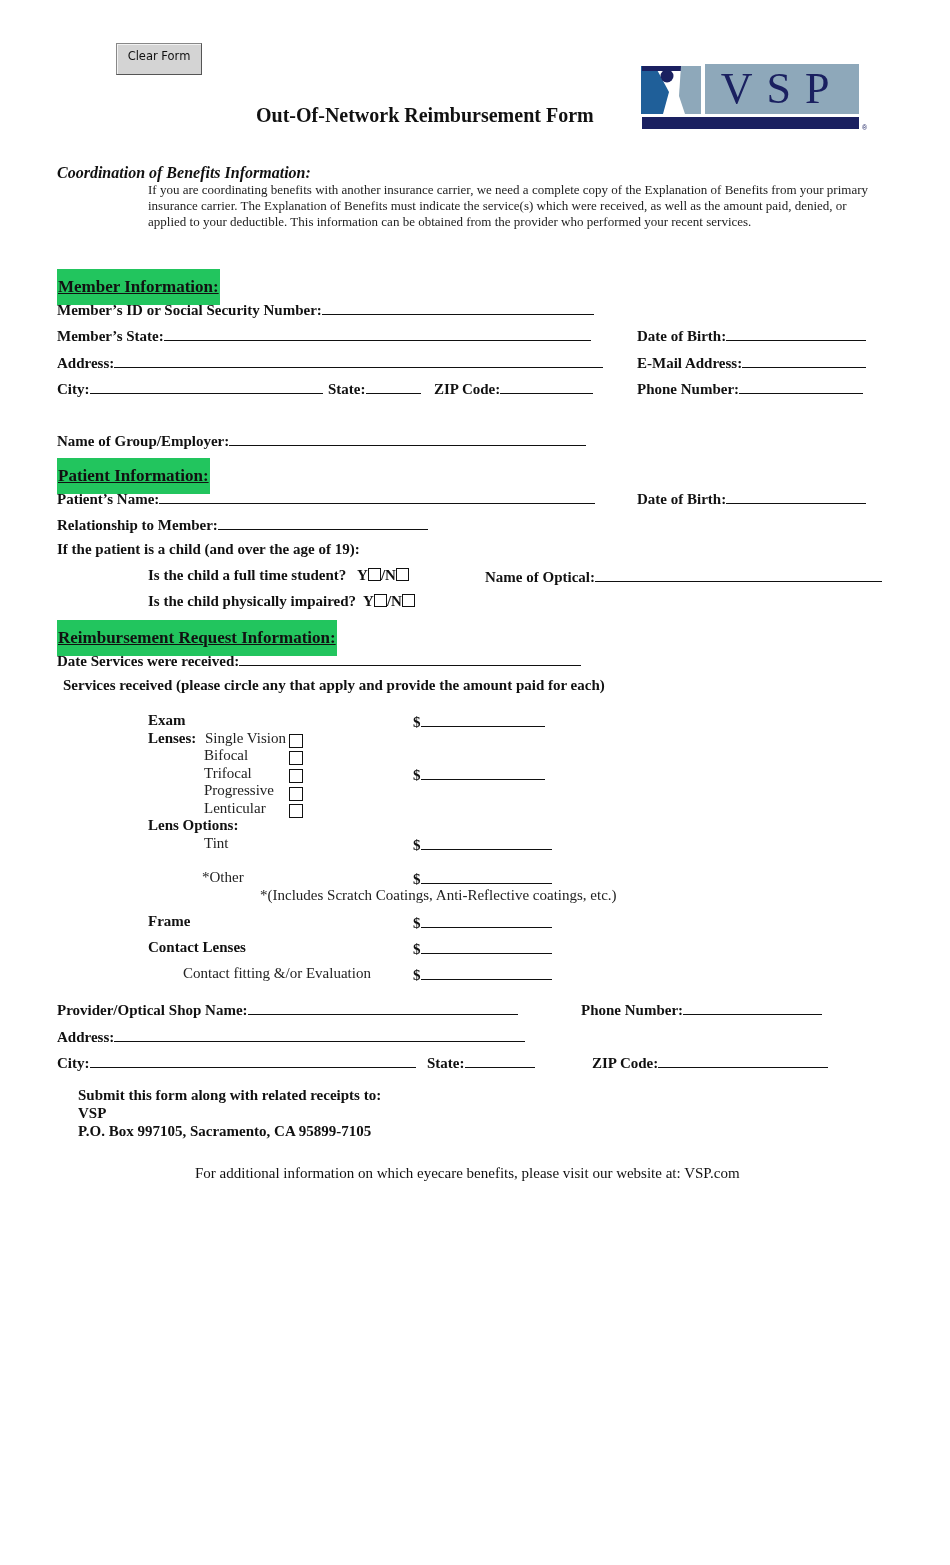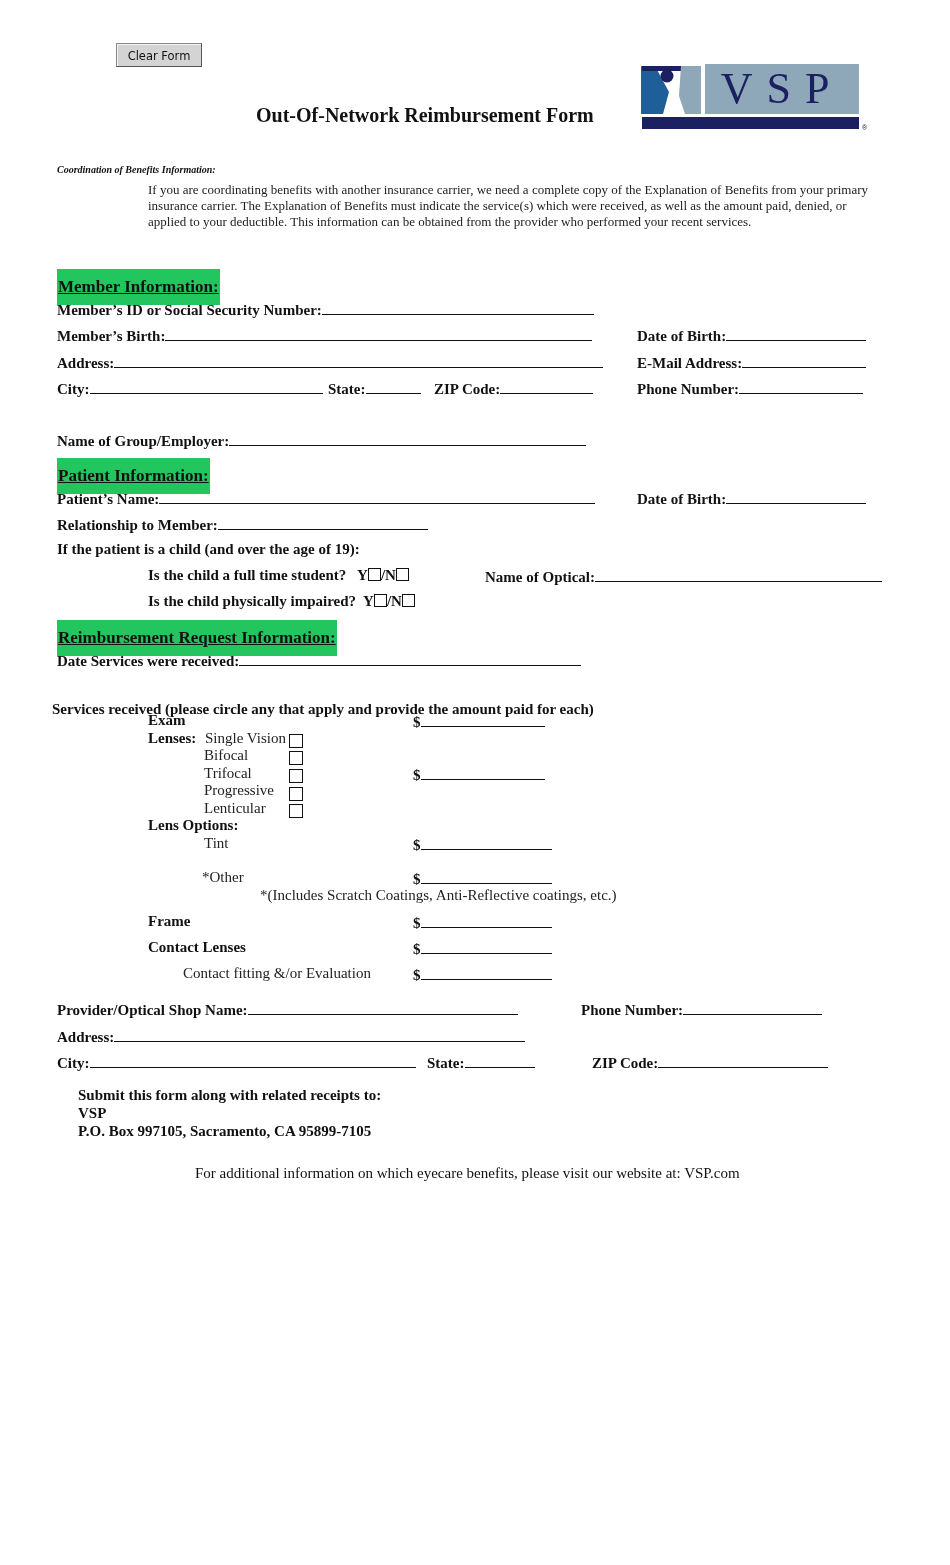--- a/index.html
+++ b/index.html
@@ -2,28 +2,28 @@
 <html><head>
 <meta charset="utf-8">
 <style>
   html, body { margin: 0; padding: 0; background: #ffffff; }
   body { width: 950px; height: 1565px; position: relative; overflow: hidden;
          font-family: "Liberation Serif", "DejaVu Serif", serif; color: #111; }
   .abs { position: absolute; white-space: nowrap; }
   .lbl { font-size: 15px; font-weight: bold; }
   .light { font-size: 15px; font-weight: normal; color: #222; }
   .line { display: inline-block; border-bottom: 1px solid #111; height: 14px; vertical-align: baseline; }
-  .btn { position: absolute; left: 116px; top: 43px; width: 86px; height: 24px;
+  .btn { position: absolute; left: 116px; top: 43px; width: 86px; height: 32px;
          background: #d4d4d4; border: 1px solid #888; border-right-color: #555; border-bottom-color: #555;
          box-shadow: inset 1px 1px 0 #f2f2f2; font-family: "DejaVu Sans", sans-serif; font-size: 11.5px;
          color: #111; text-align: center; line-height: 24px; cursor: pointer; box-sizing: border-box; }
   .title { left: 256px; top: 104px; font-size: 20px; font-weight: bold; }
   .sec { font-size: 17px; font-weight: bold; text-decoration: underline; background: #22c55e; padding: 8px 1px; }
   .cb { display: inline-block; width: 11px; height: 11px; border: 1.5px solid #111; vertical-align: -1px; background: #fff; cursor: pointer; }
-  .cob-title { left: 57px; top: 164px; font-size: 10px; font-style: italic; font-weight: bold; }
+  .cob-title { left: 57px; top: 164px; font-size: 16px; font-style: italic; font-weight: bold; }
   .cob-text { left: 148px; top: 182px; font-size: 13px; line-height: 16px; white-space: normal; width: 720px; color: #222; }
   .logo { position: absolute; left: 641px; top: 62px; width: 230px; height: 70px; }
 </style>
 </head>
 <body>
 
 <div class="btn">Clear Form</div>
 
 <div class="abs title">Out-Of-Network Reimbursement Form</div>
 
@@ -44,21 +44,21 @@
 <div class="abs cob-title">Coordination of Benefits Information:</div>
 <div class="abs cob-text">If you are coordinating benefits with another insurance carrier, we need a complete copy of the Explanation of Benefits from your primary insurance carrier.  The Explanation of Benefits must indicate the service(s) which were received, as well as the amount paid, denied, or applied to your deductible.  This information can be obtained from the provider who performed your recent services.</div>
 
 <div class="abs sec" style="left:57px; top:269px;">Member Information:</div>
 
 <div class="abs lbl" style="left:57px; top:300px;">
   <span>Member’s ID or Social Security Number:</span><span class="line" style="width:272px"></span>
 </div>
 
 <div class="abs lbl" style="left:57px; top:326px;">
-  <span>Member’s Birth:</span><span class="line" style="width:427px"></span>
+  <span>Member’s State:</span><span class="line" style="width:427px"></span>
 </div>
 <div class="abs lbl" style="left:637px; top:326px;">
   <span>Date of Birth:</span><span class="line" style="width:140px"></span>
 </div>
 
 <div class="abs lbl" style="left:57px; top:353px;">
   <span>Address:</span><span class="line" style="width:489px"></span>
 </div>
 <div class="abs lbl" style="left:637px; top:353px;">
   <span>E-Mail Address:</span><span class="line" style="width:124px"></span>
@@ -107,21 +107,21 @@
 <div class="abs lbl" style="left:148px; top:593px;">
   <span>Is the child physically impaired?</span>&nbsp;
   <span>Y</span><span class="cb"></span><span>/N</span><span class="cb"></span>
 </div>
 
 <div class="abs sec" style="left:57px; top:620px;">Reimbursement Request Information:</div>
 
 <div class="abs lbl" style="left:57px; top:651px;">
   <span>Date Services were received:</span><span class="line" style="width:342px"></span>
 </div>
-<div class="abs lbl" style="left:52px; top:677px;margin-top:24px;">Services received (please circle any that apply and provide the amount paid for each)</div>
+<div class="abs lbl" style="left:63px; top:677px;">Services received (please circle any that apply and provide the amount paid for each)</div>
 
 <div class="abs lbl" style="left:148px; top:712px;">Exam</div>
 <div class="abs lbl" style="left:413px; top:712px;">
   <span>$</span><span class="line" style="width:124px"></span>
 </div>
 
 <div class="abs lbl" style="left:148px; top:730px;">Lenses:</div>
 <div class="abs light" style="left:205px; top:730px;">Single Vision</div>
 <div class="abs light" style="left:204px; top:747px;">Bifocal</div>
 <div class="abs light" style="left:204px; top:765px;">Trifocal</div>

